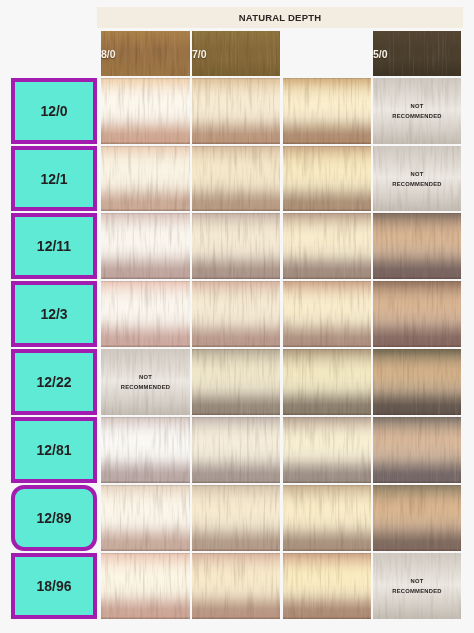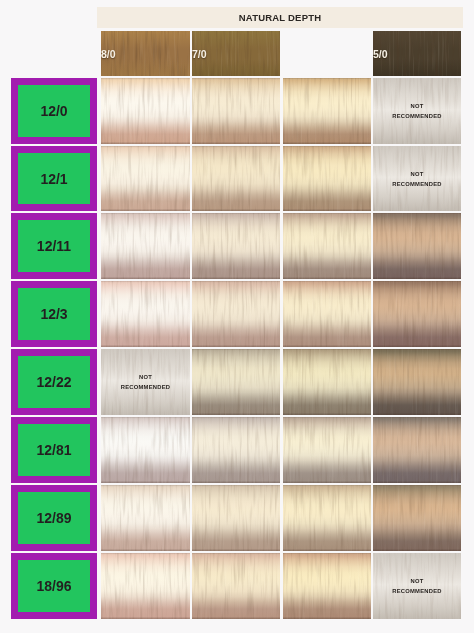--- a/index.html
+++ b/index.html
@@ -5,21 +5,21 @@
 <style>
   html,body{margin:0;padding:0;}
   body{width:474px;height:633px;background:#f7f7f8;font-family:"Liberation Sans",sans-serif;overflow:hidden;}
   #chart{position:absolute;left:0;top:0;width:474px;height:633px;background:#f8f7f8;}
   .hdrband{position:absolute;background:#f3ece1;}
   .hdrband .t{position:absolute;left:0;top:0;width:100%;text-align:center;font-weight:bold;color:#2b2724;}
   .sw{position:absolute;overflow:hidden;}
   .strand{position:absolute;left:0;top:0;right:0;bottom:0;}
   .cap{position:absolute;left:0;top:50%;width:100%;margin-top:-7px;color:#f7f1e6;
        font-size:10.5px;font-weight:bold;line-height:14px;text-shadow:0 1px 1.5px rgba(40,25,8,.55);}
-  .lbl{position:absolute;background:#22c55e;border:7px solid #a21caf;box-sizing:border-box;}
+  .lbl{position:absolute;background:#5eead4;border:4px solid #a21caf;box-sizing:border-box;}
   .lbl span{position:absolute;left:0;top:50%;margin-top:-7px;width:100%;text-align:center;
             font-size:14px;font-weight:bold;color:#231f20;line-height:14px;}
   .nr{position:absolute;left:0;top:50%;margin-top:-10px;width:100%;text-align:center;
       font-size:5.8px;font-weight:bold;color:#241f1c;line-height:10px;letter-spacing:.25px;}
 </style>
 </head>
 <body>
 
 
 
@@ -634,21 +634,21 @@
       </svg>
     </div>
     <div class="sw" style="left: 373px; top: 417px; width: 88px; height: 66px; background: linear-gradient(rgb(118, 103, 92) 0%, rgb(134, 121, 109) 2.12%, rgb(138, 125, 113) 3.94%, rgb(171, 149, 130) 12%, rgb(197, 169, 143) 21%, rgb(212, 180, 151) 30%, rgb(216, 183, 153) 38%, rgb(211, 182, 155) 48%, rgb(201, 176, 153) 58%, rgb(181, 160, 143) 66%, rgb(150, 133, 124) 75%, rgb(120, 107, 106) 85%, rgb(115, 102, 102) 96.36%, rgb(97, 81, 77) 100%);">
       <svg class="strand" width="88" height="66" style="opacity: 0.4;">
         <rect width="88" height="66" filter="url(#dh27)"></rect>
       </svg>
       <svg class="strand" width="88" height="66" style="opacity: 0.26;">
         <rect width="88" height="66" filter="url(#lh27)"></rect>
       </svg>
     </div>
-    <div class="lbl" style="left: 11px; top: 485px; width: 86px; height: 66px;">
+    <div class="lbl" style="left: 11px; top: 485px; width: 86px; height: 66px; border-radius: 13px;">
       <span>12/89</span>
     </div>
     <div class="sw" style="left: 101px; top: 485px; width: 89px; height: 66px; background: linear-gradient(rgb(196, 179, 162) 0%, rgb(226, 210, 192) 2.12%, rgb(233, 217, 198) 3.94%, rgb(241, 229, 213) 12%, rgb(247, 239, 225) 21%, rgb(250, 245, 232) 30%, rgb(251, 246, 234) 38%, rgb(250, 244, 233) 48%, rgb(245, 238, 227) 58%, rgb(235, 223, 211) 66%, rgb(218, 198, 186) 75%, rgb(202, 175, 161) 85%, rgb(199, 170, 156) 96.36%, rgb(156, 130, 117) 100%);">
       <svg class="strand" width="89" height="66" style="opacity: 0.4;">
         <rect width="89" height="66" filter="url(#dh28)"></rect>
       </svg>
       <svg class="strand" width="89" height="66" style="opacity: 0.26;">
         <rect width="89" height="66" filter="url(#lh28)"></rect>
       </svg>
     </div>

